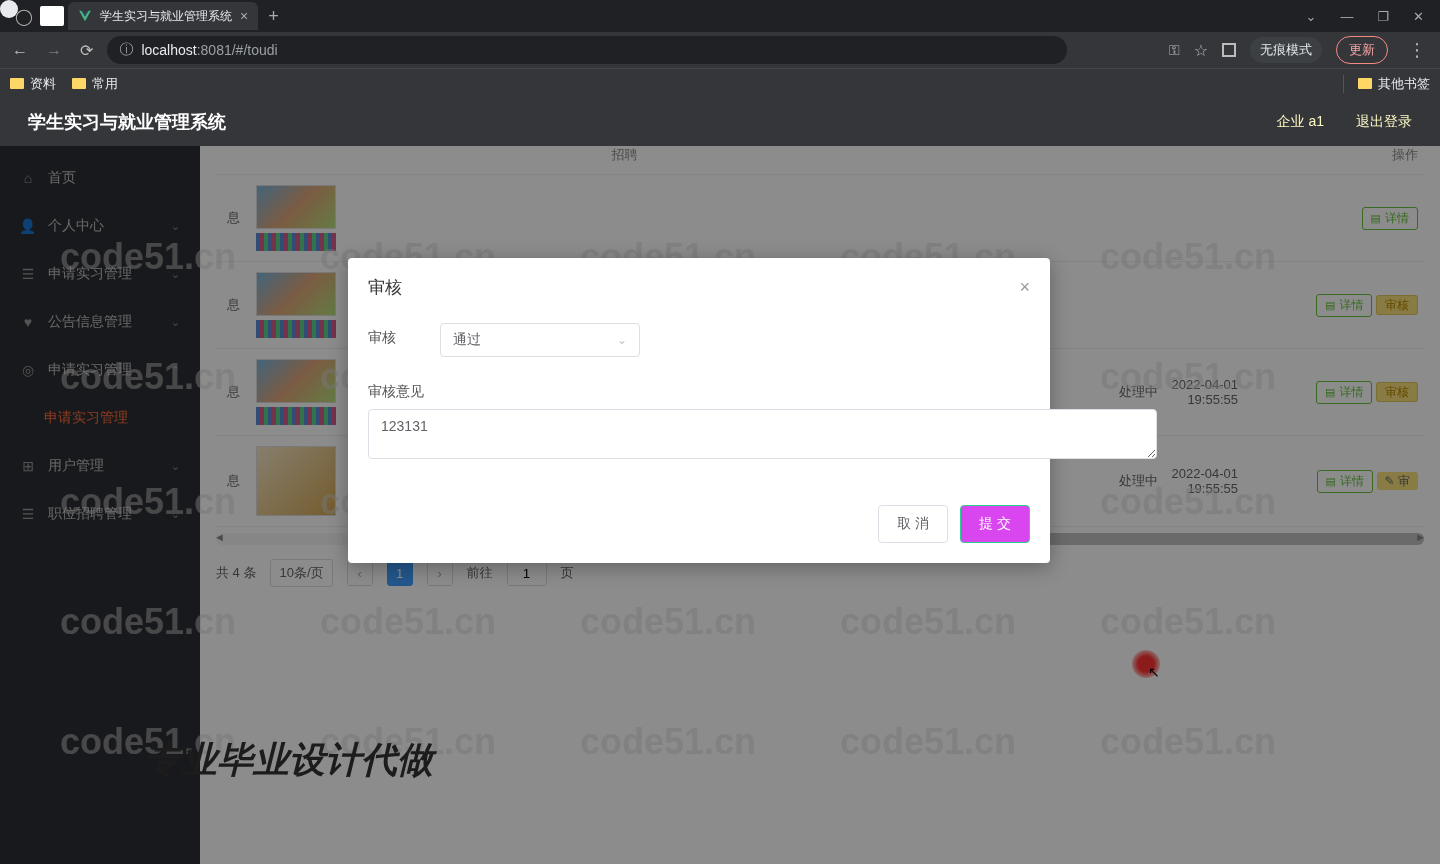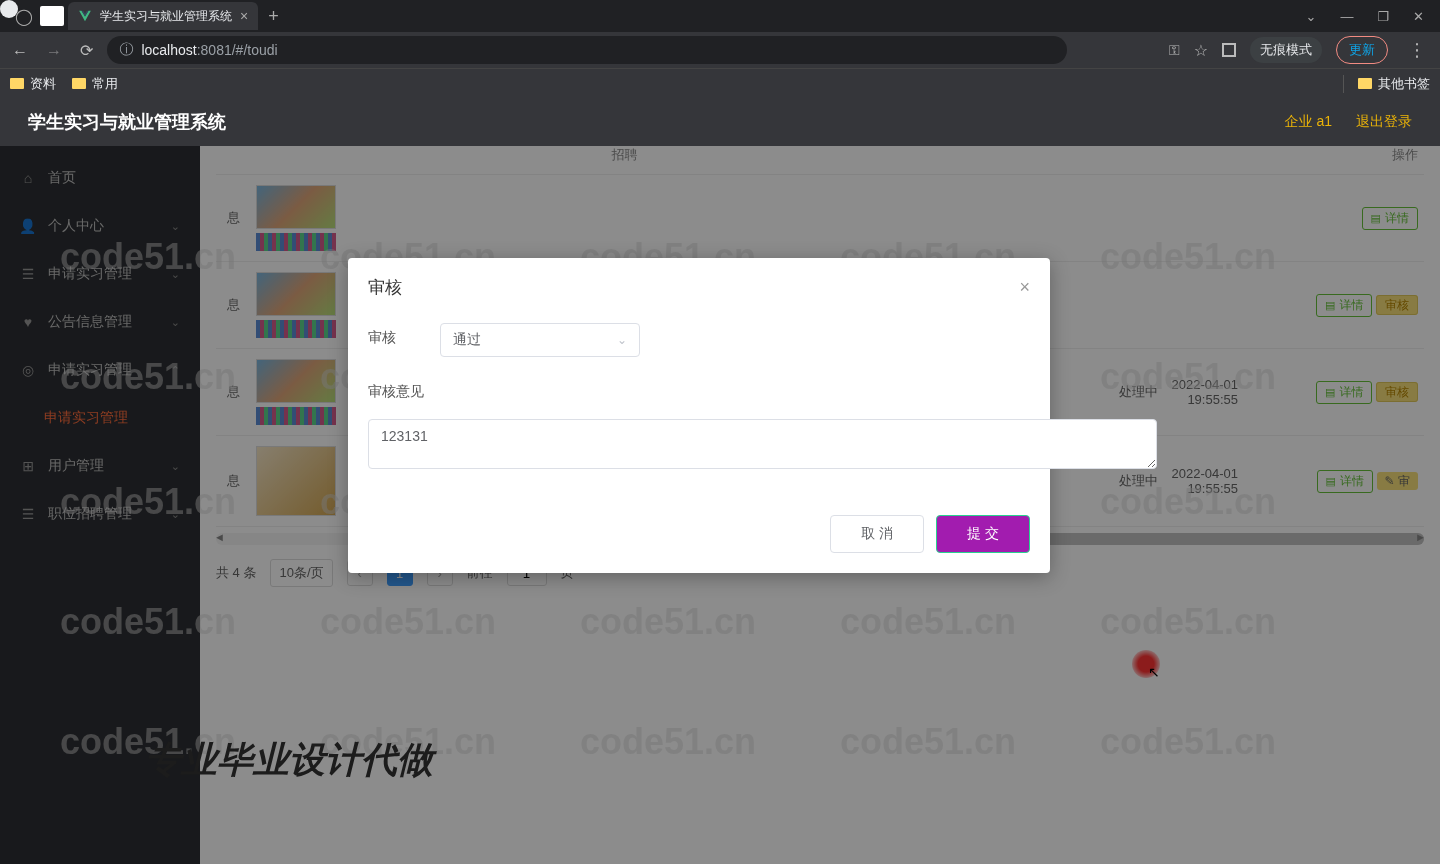--- a/index.html
+++ b/index.html
@@ -24,34 +24,34 @@
     .urlbox .info { color: #9aa0a6; font-size: 14px; }
     .url-host { color: #e8eaed; font-size: 14px; }
     .url-path { color: #9aa0a6; font-size: 14px; }
     .addr-right { margin-left: auto; display: flex; align-items: center; gap: 14px; color: #bbb; }
     .key-icon { font-size: 14px; }
     .star-icon { font-size: 16px; }
     .ext-icon { width: 14px; height: 14px; border: 2px solid #bbb; }
     .incognito { display: flex; align-items: center; gap: 6px; background: #3c4043; border-radius: 14px; padding: 4px 10px; }
     .incognito .mask { width: 18px; height: 18px; background: #e8eaed; border-radius: 50%; }
     .incognito span { color: #e8eaed; font-size: 13px; }
-    .update-btn { border: 1px solid #f28b82; color: #0ea5e9; border-radius: 14px; padding: 4px 12px; font-size: 13px; }
+    .update-btn { border: 1px solid #f28b82; color: #fca5a5; border-radius: 14px; padding: 4px 12px; font-size: 13px; }
     .menu-dots { color: #bbb; font-size: 18px; padding: 0 6px; }
     
     .bookbar { height: 30px; background: #35363a; display: flex; align-items: center; padding: 0 10px; gap: 16px; border-top: 1px solid #444; }
     .bookmark { display: flex; align-items: center; gap: 6px; color: #e8eaed; font-size: 13px; }
     .folder-icon { width: 14px; height: 11px; background: #ffd766; border-radius: 1px; }
     .other-bm { margin-left: auto; display: flex; align-items: center; gap: 6px; color: #e8eaed; font-size: 13px; }
     .other-bm::before { content: ""; width: 1px; height: 18px; background: #555; margin-right: 8px; }
     
     
     .app { height: calc(864px - 98px); background: #f5f5f5; position: relative; display: flex; flex-direction: column; }
     .app-header { height: 48px; background: #35363a; display: flex; align-items: center; padding: 0 28px; color: #fff; }
     .app-title { font-size: 18px; font-weight: bold; }
-    .app-hdr-right { margin-left: auto; display: flex; gap: 24px; font-size: 14px; color: #eab308; }
+    .app-hdr-right { margin-left: auto; display: flex; gap: 32px; font-size: 14px; color: #fef9c3; }
     
     .app-body { flex: 1; display: flex; overflow: hidden; position: relative; }
     .sidebar { width: 200px; background: #2d2f33; padding-top: 8px; }
     .side-item { height: 48px; display: flex; align-items: center; padding: 0 20px; color: #bfbfbf; font-size: 14px; gap: 12px; position: relative; }
     .side-item .chev { margin-left: auto; font-size: 11px; color: #888; }
     .side-item.active { color: #ff6d3d; }
     .side-sub { padding-left: 44px; }
     .side-icon { width: 16px; height: 16px; display: inline-flex; align-items: center; justify-content: center; color: #999; font-size: 14px; }
 
     .main { flex: 1; background: #fff; padding: 0 16px; position: relative; overflow: hidden; }
@@ -84,22 +84,22 @@
     .modal-title { font-size: 17px; color: #333; }
     .modal-close { margin-left: auto; color: #999; font-size: 18px; cursor: pointer; }
     .modal-bd { padding: 12px 20px 20px; }
     .form-row { display: flex; align-items: flex-start; gap: 12px; margin-bottom: 20px; }
     .form-label { width: 60px; text-align: left; color: #555; font-size: 14px; padding-top: 6px; }
     .form-label.wide { width: 100%; }
     .select-box { width: 200px; height: 34px; border: 1px solid #dcdfe6; border-radius: 4px; display: flex; align-items: center; padding: 0 12px; color: #606266; font-size: 14px; position: relative; }
     .select-box .arrow { margin-left: auto; color: #c0c4cc; font-size: 12px; }
     .textarea { width: 789px; min-height: 48px; border: 1px solid #dcdfe6; border-radius: 4px; padding: 8px 12px; font-size: 14px; color: #606266; resize: both; font-family: inherit; }
     .modal-ft { padding: 6px 20px 20px; display: flex; justify-content: flex-end; gap: 12px; }
-    .btn { padding: 9px 30px; border-radius: 4px; font-size: 14px; cursor: pointer; border: 1px solid #dcdfe6; background: #fff; color: #606266; }
-    .btn.primary { background: #a21caf; border-color: #2ad18f; color: #fff; }
+    .btn { padding: 9px 18px; border-radius: 4px; font-size: 14px; cursor: pointer; border: 1px solid #dcdfe6; background: #fff; color: #606266; }
+    .btn.primary { background: #d946ef; border-color: #2ad18f; color: #fff; }
     
     
     .wm { position: absolute; color: #d8d8d8; font-size: 36px; font-weight: bold; pointer-events: none; z-index: 1; opacity: 0.5; }
     .wm-red { position: absolute; color: #ff0000; font-size: 40px; font-weight: bold; z-index: 30; left: 420px; top: 312px; pointer-events: none; letter-spacing: 2px; }
     .wm-black { position: absolute; color: #333; font-size: 36px; font-weight: bold; font-style: italic; z-index: 5; left: 145px; top: 590px; pointer-events: none; }
     
     
     .click-ind { position: absolute; left: 932px; top: 504px; width: 28px; height: 28px; background: radial-gradient(circle,#ff3333 40%,rgba(255,51,51,0.3) 70%,transparent); border-radius: 50%; z-index: 5; }
     .cursor-arrow { position: absolute; left: 948px; top: 518px; z-index: 6; font-size: 14px; color: #000; }
   </style>
@@ -358,21 +358,21 @@
         <span class="modal-close">×</span>
       </div>
       <div class="modal-bd">
         <div class="form-row">
           <span class="form-label">审核</span>
           <div class="select-box">
             <span>通过</span>
             <span class="arrow">⌄</span>
           </div>
         </div>
-        <div class="form-row" style="flex-direction:column;gap:18px">
+        <div class="form-row" style="flex-direction:column;gap:8px">
           <span class="form-label wide">审核意见</span>
           <textarea class="textarea" style="">123131</textarea>
         </div>
       </div>
       <div class="modal-ft">
         <button class="btn">取 消</button>
         <button class="btn primary">提 交</button>
       </div>
     </div>
 

